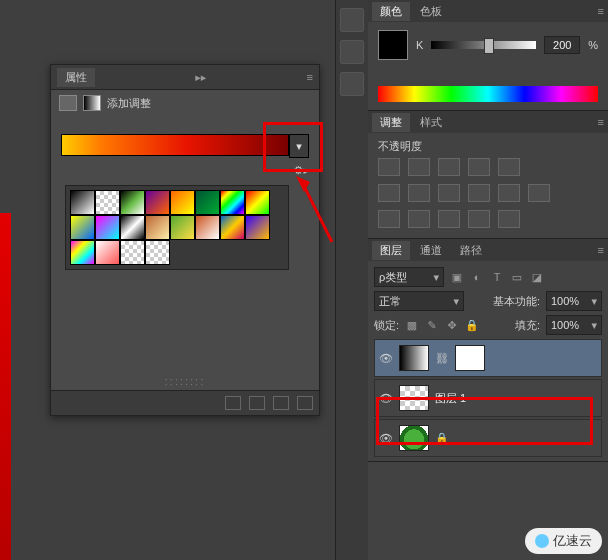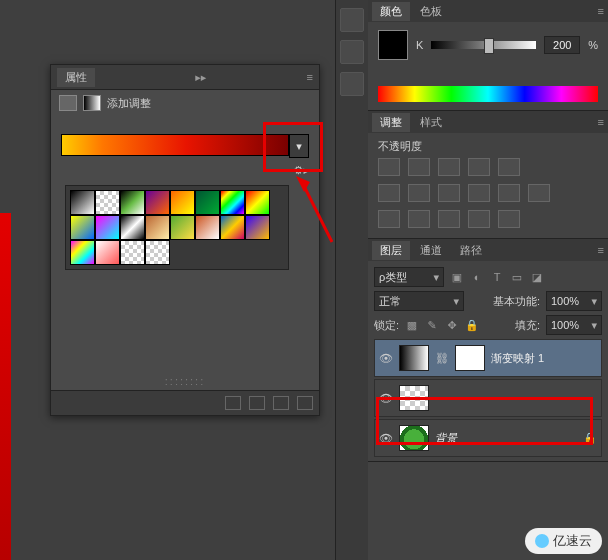--- a/index.html
+++ b/index.html
@@ -230,30 +230,29 @@
             <span>100%</span>
             <span class="dd">▾</span>
           </div>
       </div>
 
       <div class="layer sel-on">
         <span class="eye">👁</span>
         <div class="thumb grad"></div>
         <span style="color:#ccc">⛓</span>
         <div class="thumb"></div>
-        <span class="lname">渐变映射 1</span>
       </div>
       <div class="layer">
         <span class="eye">👁</span>
         <div class="thumb ck"></div>
+        <span class="lname">图层 1</span>
       </div>
       <div class="layer">
         <span class="eye">👁</span>
         <div class="thumb wm"></div>
-        <span class="lname" style="font-style:italic">背景</span>
         <span class="lock">🔒</span>
       </div>
     </div>
   </div>
 </div>
 
 <div class="red-ann1 ra-grad"></div>
 <div class="red-ann1 ra-layer"></div>
 <svg class="arrow">
     <line x1="36" y1="66" x2="6" y2="6" stroke="#e60000" stroke-width="3"></line>

